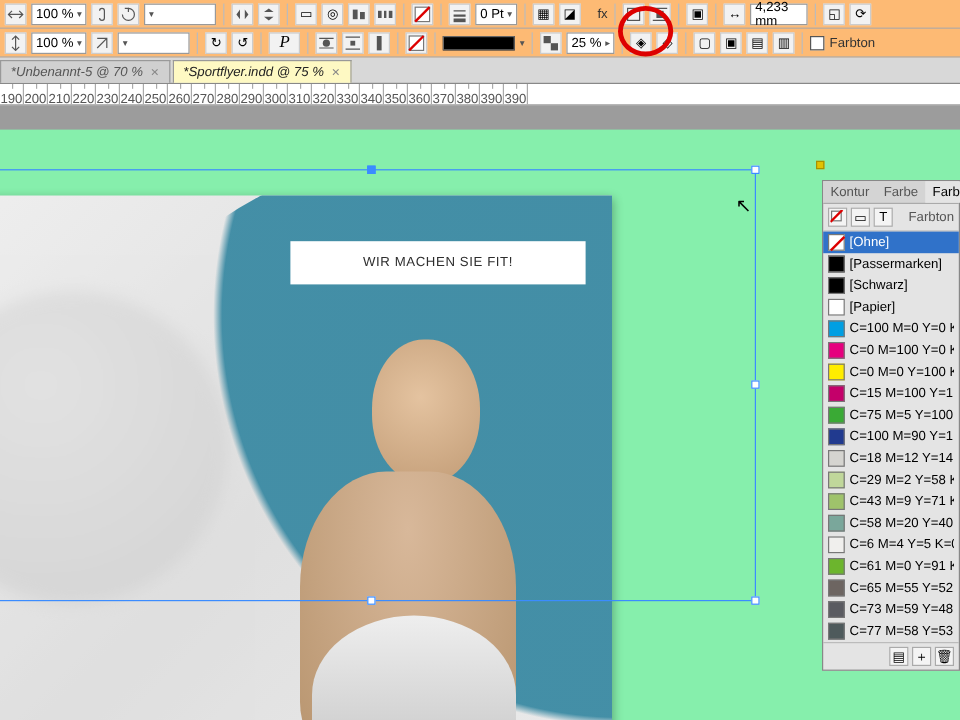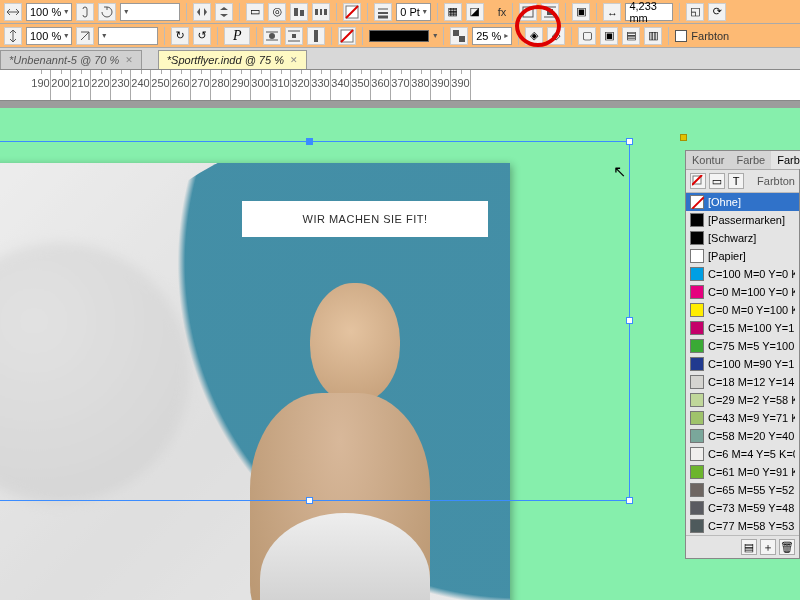--- a/index.html
+++ b/index.html
@@ -15,26 +15,26 @@
   .toolbar .num-input { width: 48px; height: 18px; background: #fff; border: 1px solid #999; padding: 0 3px; display: flex; align-items: center; justify-content: flex-start; }
   .toolbar .stroke-bar { width: 60px; height: 12px; background: #000; border: 1px solid #666; }
   .toolbar .chk { width: 12px; height: 12px; border: 1px solid #555; background: #fff; }
   .toolbar-label { color: #333; }
 
   
   .red-circle { position: absolute; left: 515px; top: 5px; width: 46px; height: 42px; border: 4px solid #d00; border-radius: 50%; pointer-events: none; z-index: 50; }
 
   
   .doc-tabs { background: #d8d8d8; height: 22px; display: flex; align-items: flex-end; border-bottom: 1px solid #888; }
-  .doc-tab { background: #d0d0d0; border: 1px solid #999; border-bottom: none; padding: 3px 8px; margin-right: 16px; display: flex; align-items: center; gap: 6px; cursor: pointer; font-style: italic; color: #555; text-align: right; }
+  .doc-tab { background: #d0d0d0; border: 1px solid #999; border-bottom: none; padding: 3px 8px; margin-right: 2px; display: flex; align-items: center; gap: 6px; cursor: pointer; font-style: italic; color: #555; text-align: right; }
   .doc-tab.active { background: #fef9c3; color: #222; }
   .doc-tab .x { font-style: normal; color: #888; font-size: 9px; cursor: pointer; }
 
   
-  .ruler { background: #fff; height: 31px; border-bottom: 1px solid #888; display: flex; overflow: hidden; font-size: 9px; color: #555; position: relative; padding-left: 31px; }
+  .ruler { background: #fff; height: 18px; border-bottom: 1px solid #888; display: flex; overflow: hidden; font-size: 9px; color: #555; position: relative; }
   .ruler .tick { flex: 0 0 20px; border-right: 1px solid #aaa; text-align: center; padding-top: 7px; position: relative; }
   .ruler .tick::before { content: ""; position: absolute; left: 50%; top: 0; width: 1px; height: 4px; background: #aaa; }
 
   
   .canvas { position: absolute; left: 0; top: 88px; right: 0; bottom: 0; background: #86efac; margin-top: 20px; }
   .page { position: absolute; left: -10px; top: 55px; width: 520px; height: 480px; background: #f6f6f6; box-shadow: 2px 2px 8px rgba(0,0,0,.3); overflow: hidden; }
   .bg-photo { position: absolute; inset: 0; background: linear-gradient(135deg, #e8e8e8 0%, #d0d0d0 50%, #e4e4e4 100%); opacity: .6; }
   .bg-photo::before { content: ""; position: absolute; left: -60px; top: 80px; width: 260px; height: 260px; background: radial-gradient(circle at 40% 30%, #d5d5d5, #bcbcbc); border-radius: 50%; filter: blur(6px); }
   .arc2 { position: absolute; left: 40px; top: -40px; width: 700px; height: 700px; border-radius: 50%; background: radial-gradient(circle at 70% 20%, #3b8aa3 0 45%, transparent 46%); opacity: .95; }
   .headline-box { position: absolute; left: 252px; top: 38px; width: 246px; height: 36px; background: #fff; display: flex; align-items: center; justify-content: center; font-family: "Arial Narrow", Arial; font-size: 20px; letter-spacing: .5px; color: #2d2d2d; }

